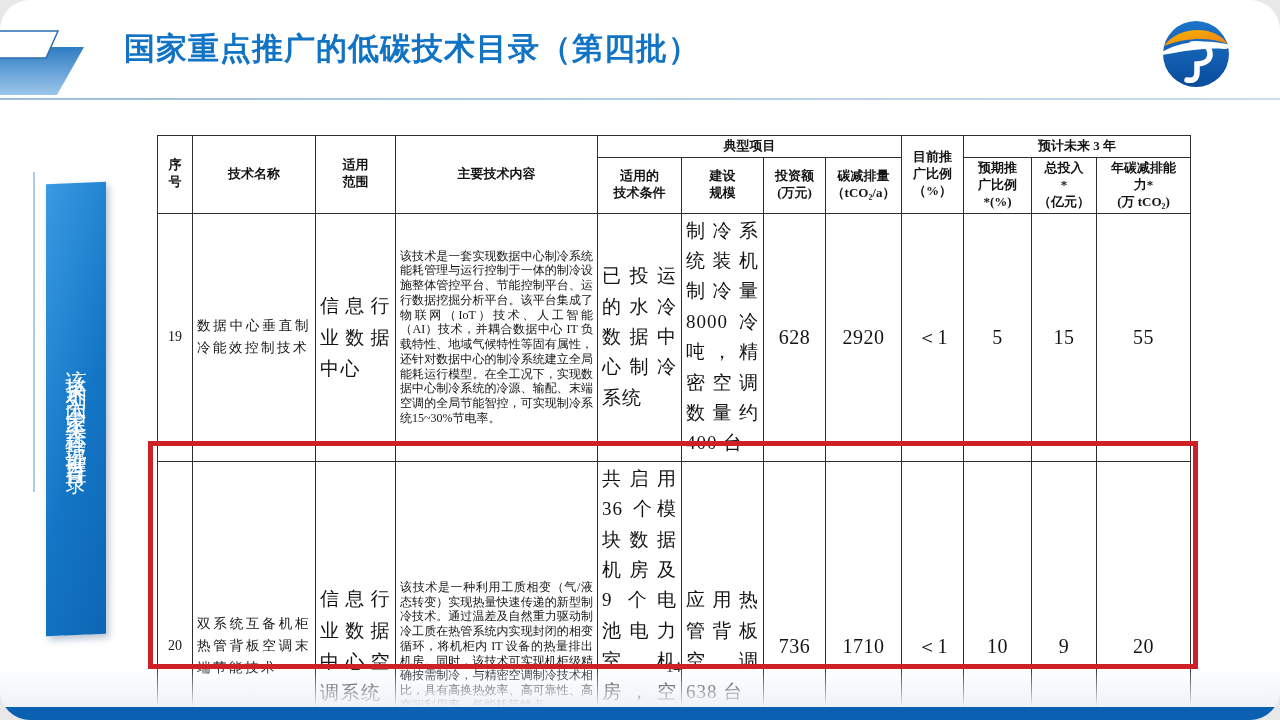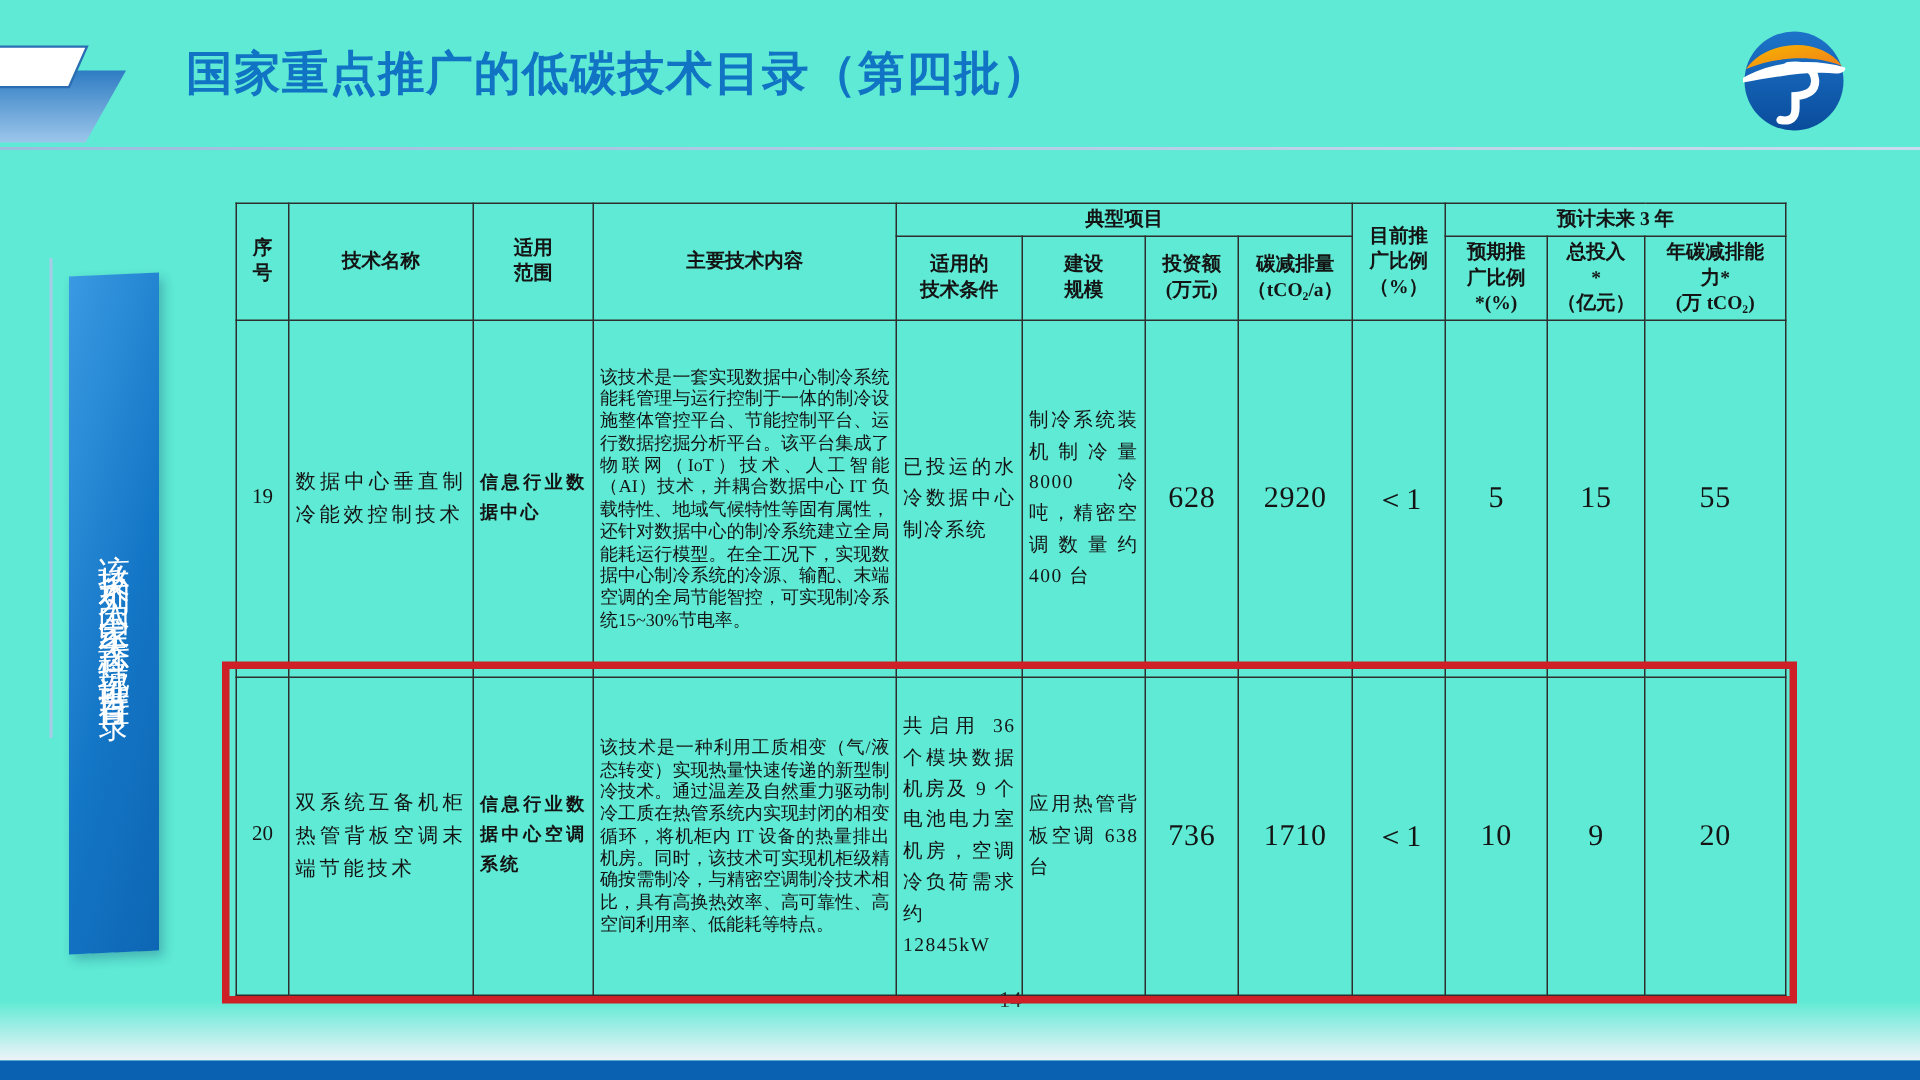--- a/index.html
+++ b/index.html
@@ -1,17 +1,17 @@
 <!DOCTYPE html>
 <html><head>
 <meta charset="utf-8">
 <style>
   html,body{margin:0;padding:0;background:#e8e8e8;}
-  .slide{position:relative;width:1280px;height:720px;background:#5eead4;overflow:hidden;
-         font-family:"Liberation Sans","DejaVu Sans",sans-serif;}
+  .slide{position:relative;width:1280px;height:720px;background:#ffffff;overflow:hidden;
+         font-family:"Liberation Sans","DejaVu Sans",sans-serif;border-radius:30px;}
 
   
   .title-rule{position:absolute;left:0;top:98px;width:1280px;height:2px;
               background:linear-gradient(90deg,#9cbedd,#cadcee);}
   .deco{position:absolute;left:0;top:0;}
   .page-title{position:absolute;left:124px;top:28px;margin:0;font-size:31px;font-weight:900;
               color:#1173c4;letter-spacing:1px;white-space:nowrap;}
   .brand-logo{position:absolute;left:1158px;top:14px;}
 
   
@@ -25,23 +25,23 @@
 
   
   .tech-table{position:absolute;left:157px;top:135px;width:1033px;height:520px;
               border-collapse:collapse;table-layout:fixed;color:#141414;
               font-family:"Liberation Serif","DejaVu Serif",serif;}
   .tech-table th,.tech-table td{border:1.5px solid #2e2e2e;white-space:pre-line;
               overflow:hidden;vertical-align:middle;padding:2px 4px;}
   .tech-table th{font-size:13px;font-weight:bold;text-align:center;line-height:1.3;}
   .c-index{font-size:14px;text-align:center;}
   .c-name{font-size:13.5px;line-height:1.65;text-align:justify;padding:4px 9px;letter-spacing:2.5px;}
-  .c-scope{font-size:12px;line-height:1.65;text-align:justify;padding:4px 7px;letter-spacing:1.5px;font-weight:bold;}
+  .c-scope{font-size:19px;line-height:1.65;text-align:justify;padding:4px 7px;letter-spacing:1.5px;}
   .c-content{font-size:12px;line-height:1.23;text-align:justify;padding:3px 6px;}
-  .c-cond,.c-scale{font-size:13px;line-height:1.6;text-align:justify;padding:4px 7px;letter-spacing:1px;margin-top:34px;}
+  .c-cond,.c-scale{font-size:19px;line-height:1.6;text-align:justify;padding:4px 7px;letter-spacing:1px;margin-top:34px;}
   .c-num{font-size:20px;text-align:center;letter-spacing:0.5px;}
 
   
   .red-box{position:absolute;left:148px;top:441px;width:1040px;height:218px;
            border:5px solid #ce2127;z-index:5;background:transparent;}
 
   
   .page-num{position:absolute;left:157px;top:659px;width:1033px;text-align:center;
             font-size:15px;color:#222;white-space:pre;
             font-family:"Liberation Serif","DejaVu Serif",serif;}

